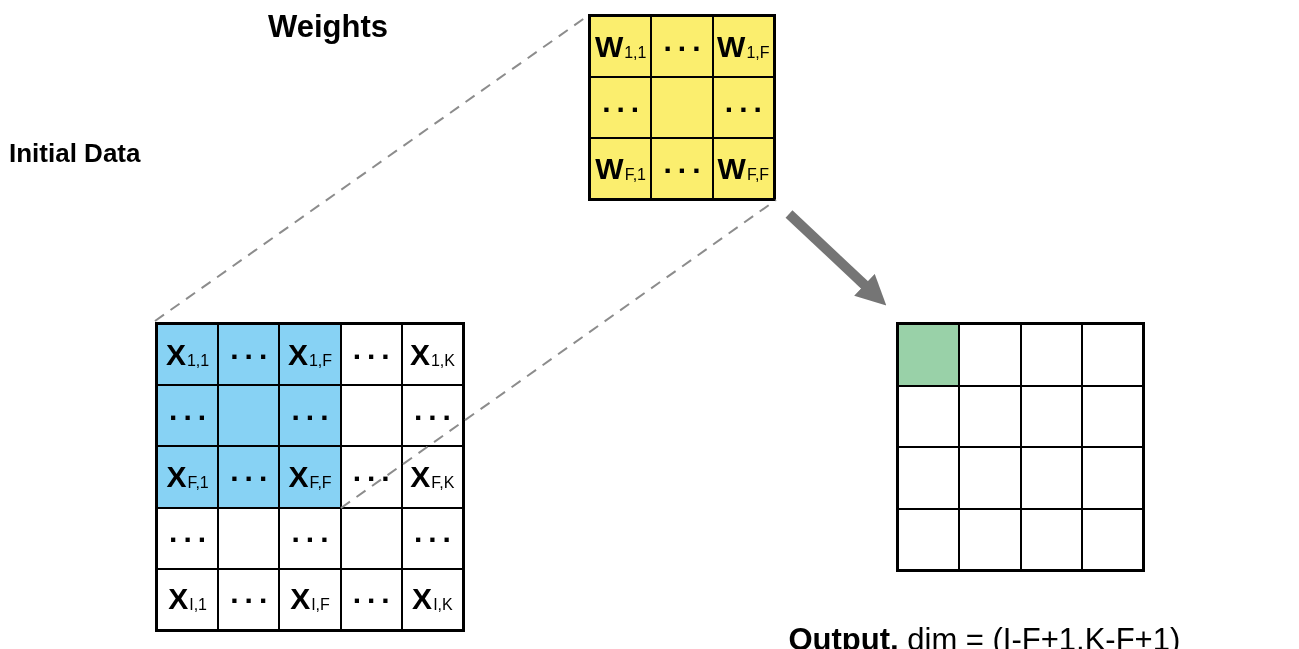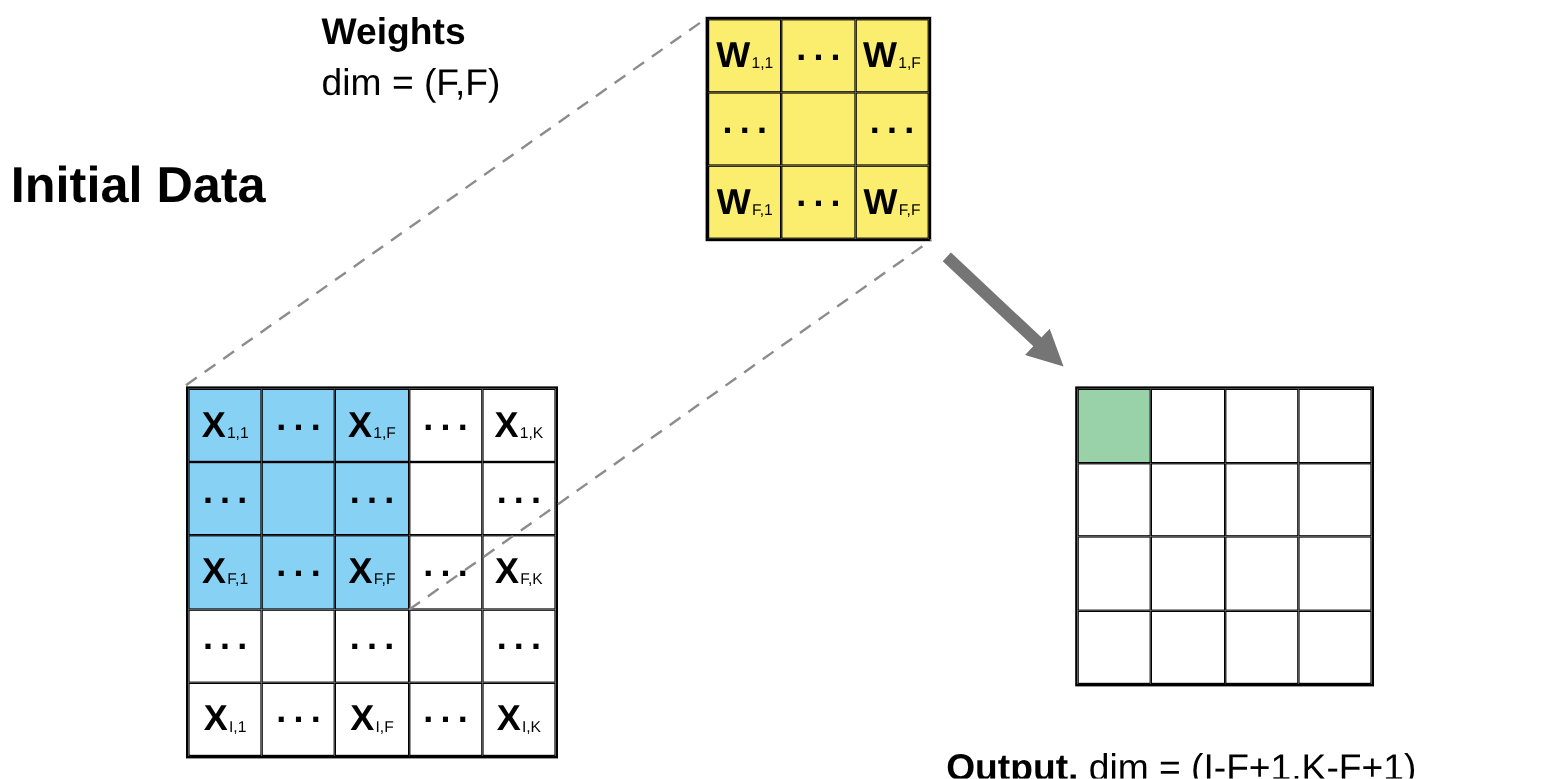--- a/index.html
+++ b/index.html
@@ -23,50 +23,49 @@
 
   .overlay { position: absolute; left: 0; top: 0; pointer-events: none; }
   .dash { stroke: var(--dash); stroke-width: 2; stroke-dasharray: 11 8; fill: none; }
   .arrow-line { stroke: var(--arrow); stroke-width: 10; fill: none; }
   .ah-fill { fill: var(--arrow); }
 
   .label { position: absolute; }
   .b { font-weight: bold; }
 
   .weights-label { left: 268px; top: 6px;  font-size: 31px; line-height: 42px; }
-  .initial-label { left: 9px;   top: 132px; font-size: 42px; line-height: 43px; }
+  .initial-label { left: 9px;   top: 132px; font-size: 26px; line-height: 43px; }
   .output-label  { left: 754px; top: 586px; font-size: 31px; line-height: 36px; white-space: pre-wrap; }
 
   .grid { position: absolute; display: grid; border: 2px solid var(--border); background: #fff; }
   .weights-grid { left: 588px; top: 14px;  width: 188px; height: 187px;
                   grid-template-columns: repeat(3,1fr); grid-template-rows: repeat(3,1fr); }
   .data-grid    { left: 155px; top: 322px; width: 310px; height: 310px;
                   grid-template-columns: repeat(5,1fr); grid-template-rows: repeat(5,1fr); }
   .output-grid  { left: 896px; top: 322px; width: 249px; height: 250px;
                   grid-template-columns: repeat(4,1fr); grid-template-rows: repeat(4,1fr); }
 
   .cell { border: 1px solid var(--border); background: #fff;
           display: flex; align-items: center; justify-content: center; overflow: hidden; }
   .cell.yellow { background: var(--yellow); }
   .cell.blue   { background: var(--blue); }
   .cell.green  { background: var(--green); }
 
   .base { font-weight: bold; font-size: 30px; line-height: 1; }
-  .sub  { font-size: 13px; line-height: 1; margin-top: 12px; margin-left: 1px; }
+  .sub  { font-size: 16px; line-height: 1; margin-top: 12px; margin-left: 1px; }
   .dots { font-weight: bold; font-size: 30px; line-height: 1; letter-spacing: 6px;
           padding-left: 6px; position: relative; top: -6px; }
 </style>
 </head>
 <body>
 
 <div class="canvas">
 
   <div class="label weights-label">
     <div class="b">Weights</div>
-    <div>dim = (F,F)</div>
   </div>
 
   <div class="label initial-label">
     <div class="b">Initial Data</div>
   </div>
 
   <div class="grid weights-grid">
     <div class="cell yellow">
         <span class="base">W</span>
         <span class="sub">1,1</span>

